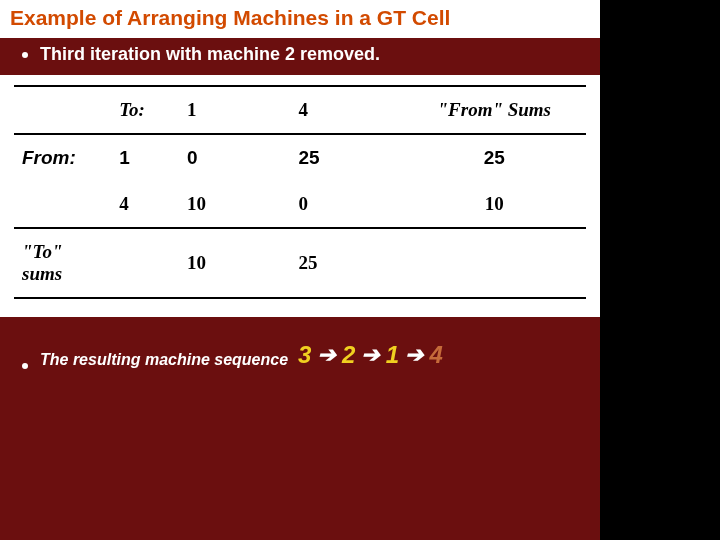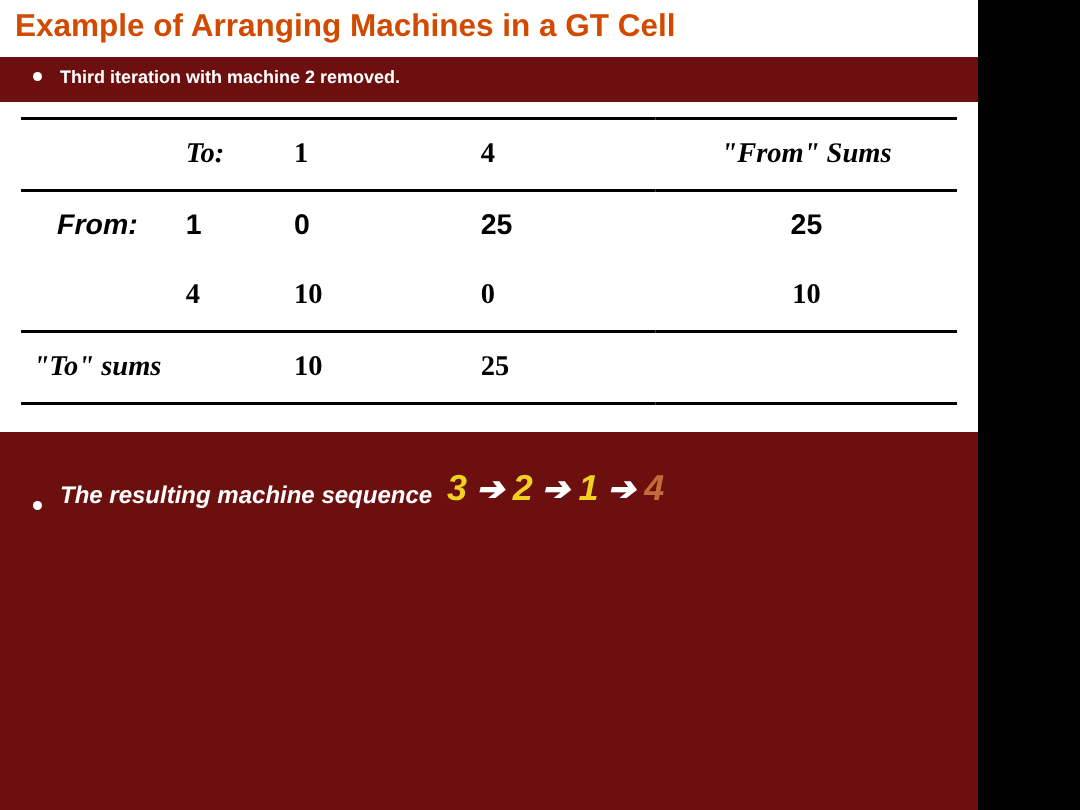--- a/index.html
+++ b/index.html
@@ -5,37 +5,37 @@
   html, body {
     margin: 0;
     padding: 0;
     width: 720px;
     height: 540px;
     background: #000;
     font-family: Verdana, Arial, sans-serif;
     overflow: hidden;
   }
   .slide {
-    width: 652px;
+    width: 600px;
     height: 540px;
     background: #6b0f0f;
     position: relative;
     box-sizing: border-box;
   }
   .title {
     background: #fff;
     color: #d24a00;
     font-weight: bold;
     font-size: 21px;
     padding: 6px 10px 8px 10px;
   }
   .bullet-row {
     color: #fff;
     font-weight: bold;
-    font-size: 12px;
+    font-size: 18px;
     padding: 6px 14px 10px 22px;
     display: flex;
     align-items: center;
   }
   .bullet-dot {
     width: 6px;
     height: 6px;
     background: #fff;
     border-radius: 50%;
     margin-right: 12px;
@@ -61,21 +61,21 @@
   .ital {
     font-style: italic;
   }
   .topline td, .topline th {
     border-top: 2px solid #000;
   }
   .botline td, .botline th {
     border-bottom: 2px solid #000;
     font-family: Liberation Serif, serif;
   }
-  .c0 { width: 90px; text-align: center; }
+  .c0 { width: 90px; }
   .c1 { width: 60px; }
   .c2 { width: 120px; }
   .c3 { width: 120px; }
   .c4 { width: 200px; text-align: center; }
   .center { text-align: center; }
 
   .result-row {
     color: #fff;
     font-size: 16px;
     font-weight: bold;

